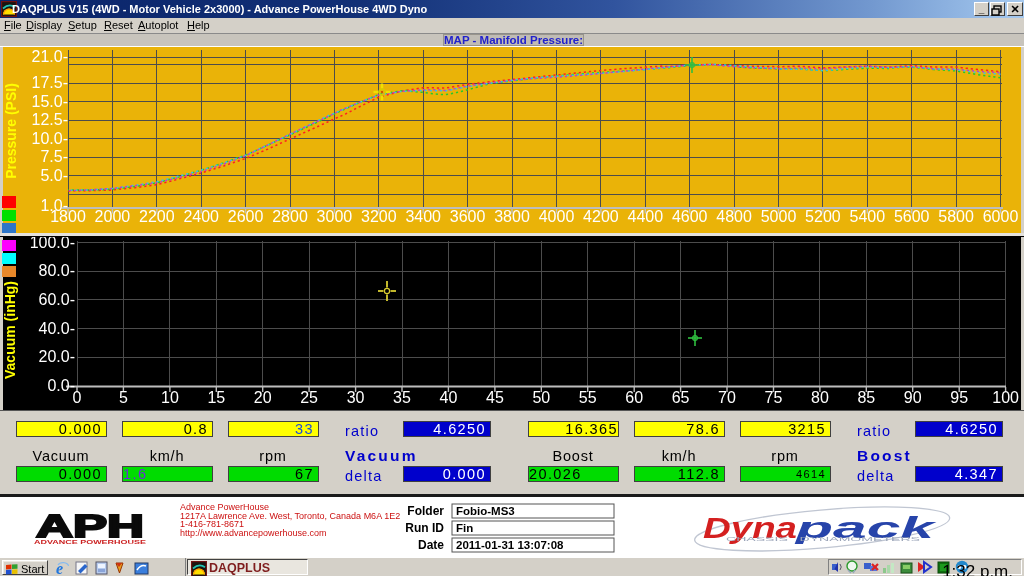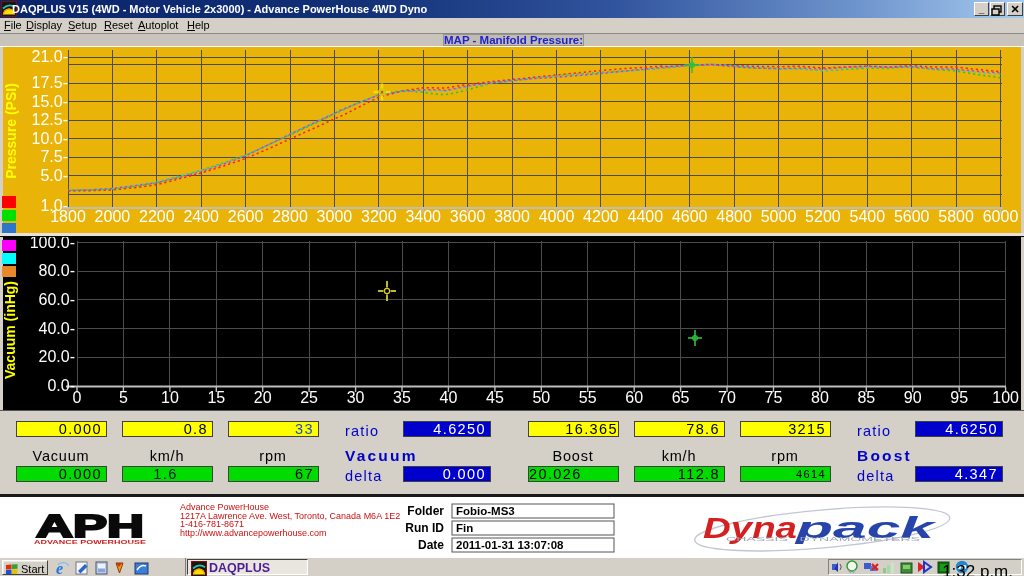--- a/index.html
+++ b/index.html
@@ -242,21 +242,21 @@
 <line x1="695" y1="93" x2="695" y2="109" stroke="#2fbf3f" stroke-width="1.6"></line>
 <circle cx="695" cy="101" r="2.4" fill="none" stroke="#2fbf3f" stroke-width="1.2"></circle>
 </svg>
 </div>
 
 <div style="position:absolute;left:0;top:410px;width:1024px;height:84px;background:#d4d0c8;border-top:1px solid #555">
 <div style="position:absolute;left:16px;top:10px;width:91px;height:16px;background:#ffff00;border:1px solid #404040;box-sizing:border-box;color:#000;font-size:14.5px;letter-spacing:1.4px;text-align:right;padding-right:4px;line-height:14px">0.000</div>
 <div style="position:absolute;left:122px;top:10px;width:91px;height:16px;background:#ffff00;border:1px solid #404040;box-sizing:border-box;color:#000;font-size:14.5px;letter-spacing:1.4px;text-align:right;padding-right:4px;line-height:14px">0.8</div>
 <div style="position:absolute;left:228px;top:10px;width:91px;height:16px;background:#ffff00;border:1px solid #404040;box-sizing:border-box;color:#1d4ed8;font-size:14.5px;letter-spacing:1.4px;text-align:right;padding-right:4px;line-height:14px">33</div>
 <div style="position:absolute;left:16px;top:55px;width:91px;height:16px;background:#00dc00;border:1px solid #404040;box-sizing:border-box;color:#000;font-size:14.5px;letter-spacing:1.4px;text-align:right;padding-right:4px;line-height:14px">0.000</div>
-<div style="position:absolute;left:122px;top:55px;width:91px;height:16px;background:#00dc00;border:1px solid #404040;box-sizing:border-box;color:#0f172a;font-size:14.5px;letter-spacing:1.4px;text-align:center;padding-right:4px;line-height:14px">1.6</div>
+<div style="position:absolute;left:122px;top:55px;width:91px;height:16px;background:#00dc00;border:1px solid #404040;box-sizing:border-box;color:#6d28d9;font-size:14.5px;letter-spacing:1.4px;text-align:left;padding-right:4px;line-height:14px">1.6</div>
 <div style="position:absolute;left:228px;top:55px;width:91px;height:16px;background:#00dc00;border:1px solid #404040;box-sizing:border-box;color:#000;font-size:14.5px;letter-spacing:1.4px;text-align:right;padding-right:4px;line-height:14px">67</div>
 <div style="position:absolute;left:16px;top:37px;width:90px;text-align:center;font-size:14.5px;letter-spacing:0.8px;color:#000">Vacuum</div>
 <div style="position:absolute;left:122px;top:37px;width:90px;text-align:center;font-size:14.5px;letter-spacing:0.8px;color:#000">km/h</div>
 <div style="position:absolute;left:228px;top:37px;width:90px;text-align:center;font-size:14.5px;letter-spacing:0.8px;color:#000">rpm</div>
 <div style="position:absolute;left:345px;top:12px;font-size:14.5px;letter-spacing:1.2px;color:#0000cc">ratio</div>
 <div style="position:absolute;left:345px;top:57px;font-size:14.5px;letter-spacing:1.2px;color:#0000cc">delta</div>
 <div style="position:absolute;left:345px;top:36px;font-size:15.5px;font-weight:bold;color:#0000cc;letter-spacing:2.2px">Vacuum</div>
 <div style="position:absolute;left:403px;top:10px;width:88px;height:16px;background:#0000cc;border:1px solid #404040;box-sizing:border-box;color:#fff;font-size:14.5px;letter-spacing:1.4px;text-align:right;padding-right:4px;line-height:14px">4.6250</div>
 <div style="position:absolute;left:403px;top:55px;width:88px;height:16px;background:#0000cc;border:1px solid #404040;box-sizing:border-box;color:#fff;font-size:14.5px;letter-spacing:1.4px;text-align:right;padding-right:4px;line-height:14px">0.000</div>
 <div style="position:absolute;left:528px;top:10px;width:91px;height:16px;background:#ffff00;border:1px solid #404040;box-sizing:border-box;color:#000;font-size:14.5px;letter-spacing:1.4px;text-align:right;line-height:14px">16.365</div>
@@ -341,21 +341,21 @@
 </div>
 <div style="position:absolute;left:185px;top:0px;width:1px;height:18px;background:#808080"></div>
 <div style="position:absolute;left:187px;top:1px;width:121px;height:16px;background:#e9e6df;border:1px solid;border-color:#404040 #fff #fff #404040;">
   <div style="position:absolute;left:3px;top:1px"><svg width="16" height="16" viewBox="0 0 16 16">
             <rect x="0" y="0" width="16" height="16" fill="#6e1212"></rect>
             <rect x="1.2" y="1.2" width="13.6" height="13.6" fill="#1a1410"></rect>
             <path d="M2 13.5 A6 6 0 0 1 14 13.5 Z" fill="#ffdf00"></path>
             <path d="M2.6 13.5 A5.4 5.4 0 0 1 13.4 13.5" fill="none" stroke="#ff9900" stroke-width="1.2"></path>
             <path d="M2 7.5 Q8 2.2 14 6.2" fill="none" stroke="#22c4b4" stroke-width="1.7"></path>
           </svg></div>
-  <div style="position:absolute;left:21px;top:1px;font-size:12.5px;font-weight:bold;color:#4c1d95">DAQPLUS</div>
+  <div style="position:absolute;left:21px;top:1px;font-size:12.5px;font-weight:bold;color:#7f1d1d">DAQPLUS</div>
 </div>
 <div style="position:absolute;left:828px;top:1px;width:194px;height:16px;border:1px solid;border-color:#808080 #fff #fff #808080;background:#d4d0c8">
  <svg width="146" height="14" style="position:absolute;left:2px;top:0">
    <rect x="1" y="4" width="6" height="6" fill="#3a5fcc"></rect>
           <path d="M7 2 L7 12 L3.5 9" fill="#2233aa"></path>
    <path d="M9 4 q2.5 3 0 6" stroke="#556" fill="none"></path>
    <circle cx="21" cy="6" r="5" fill="#eef8ee" stroke="#2a9a2a" stroke-width="1.4"></circle>
    <path d="M17 10 l3 3 M24 10 l-2 3" stroke="#99aabb" stroke-width="1.5"></path>
    <rect x="33" y="3" width="7" height="6" fill="#3a5fcc"></rect>
           <rect x="39" y="6" width="7" height="5" fill="#5577dd"></rect>

